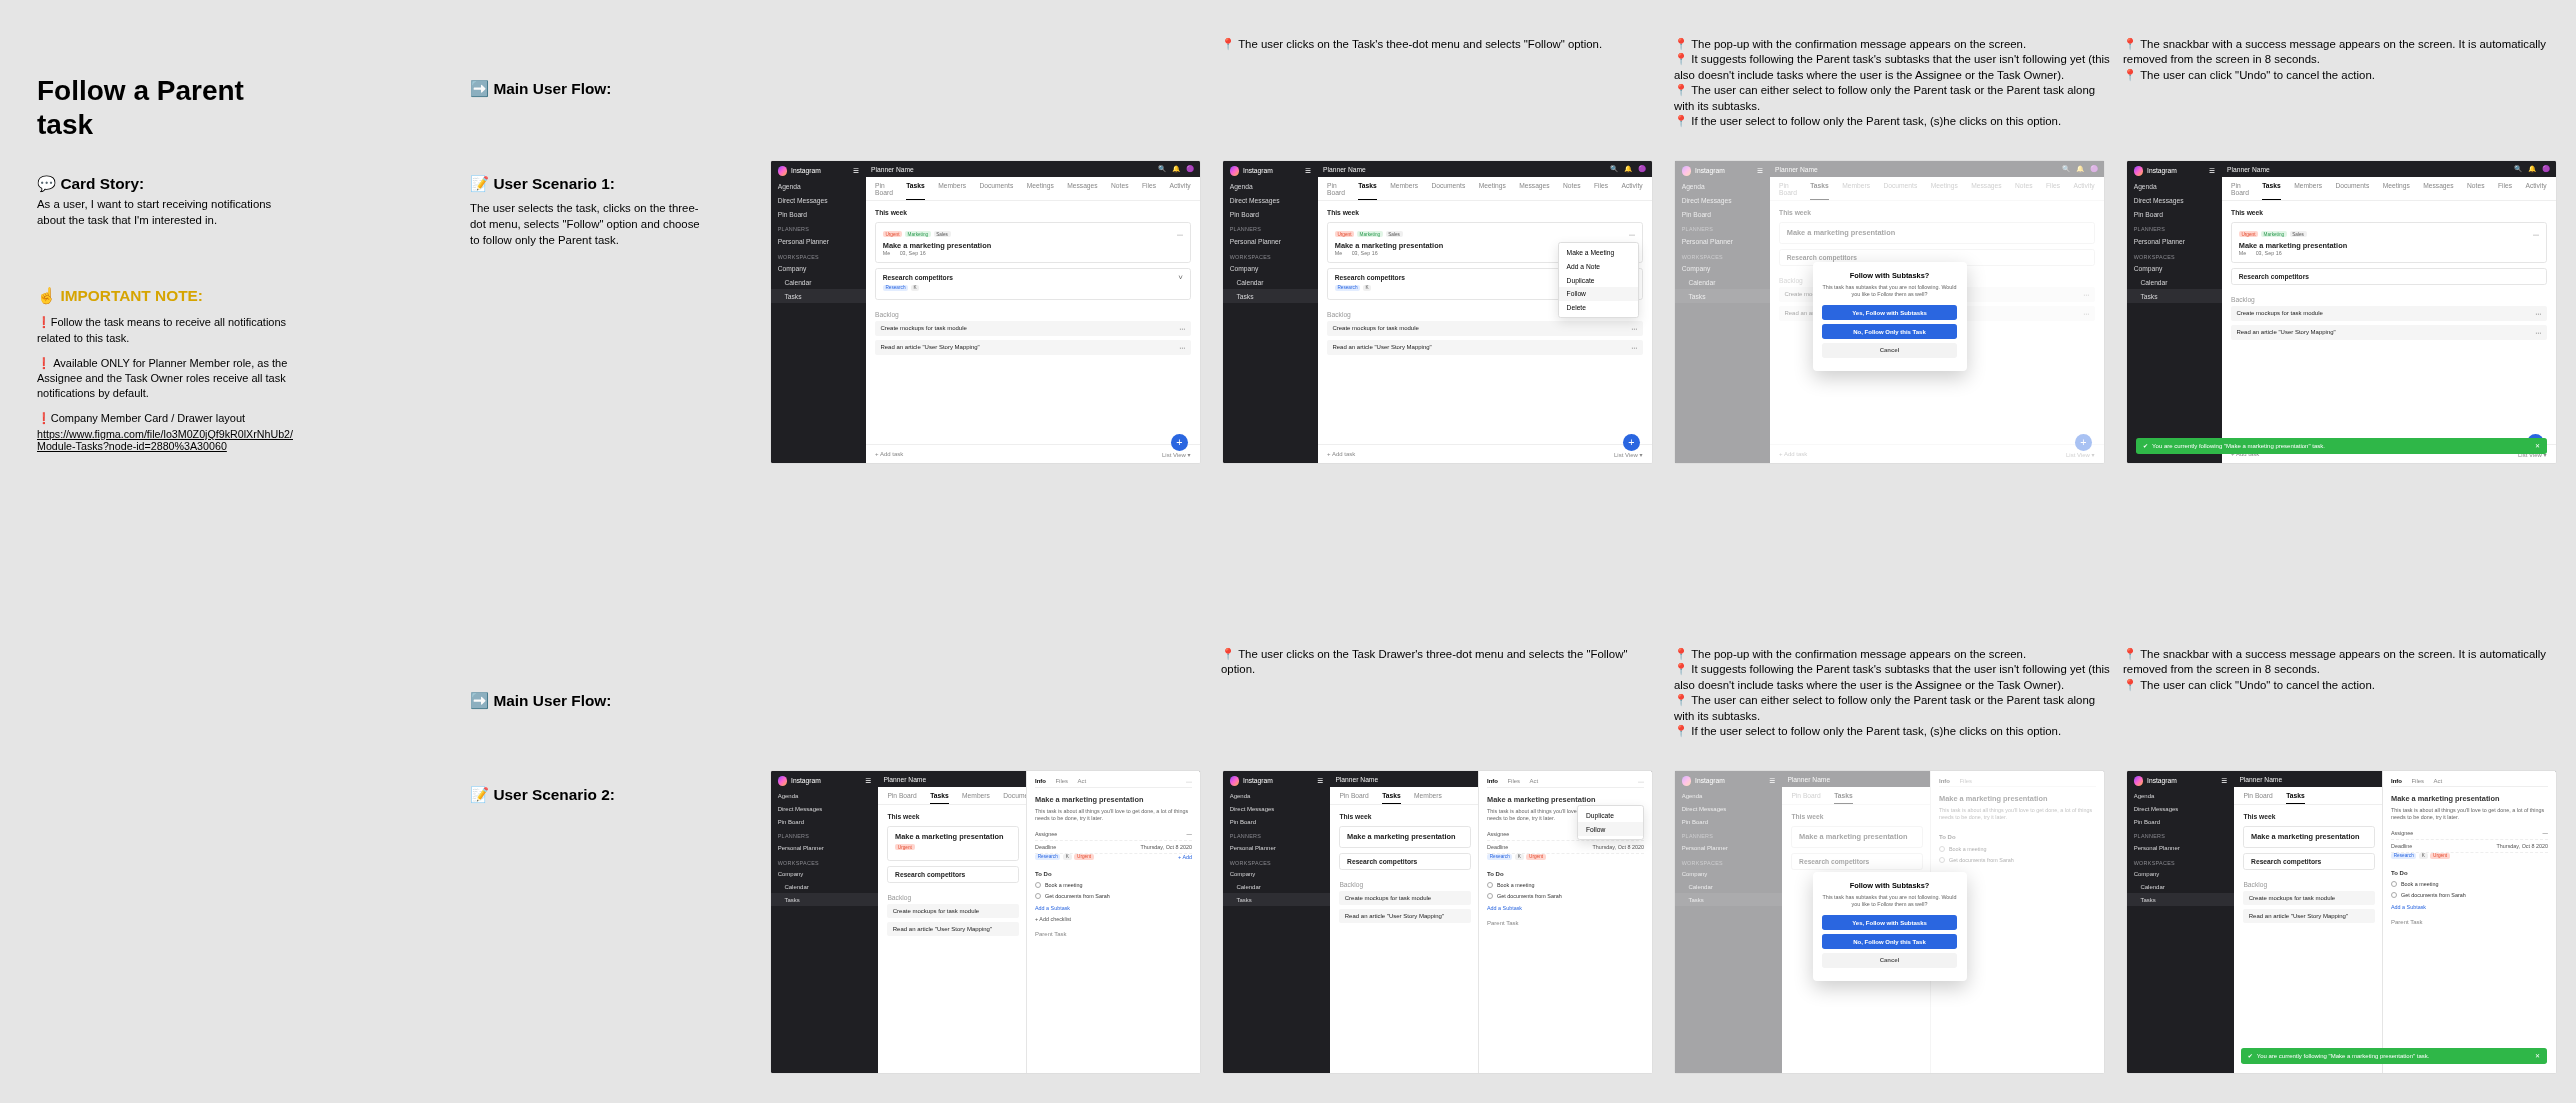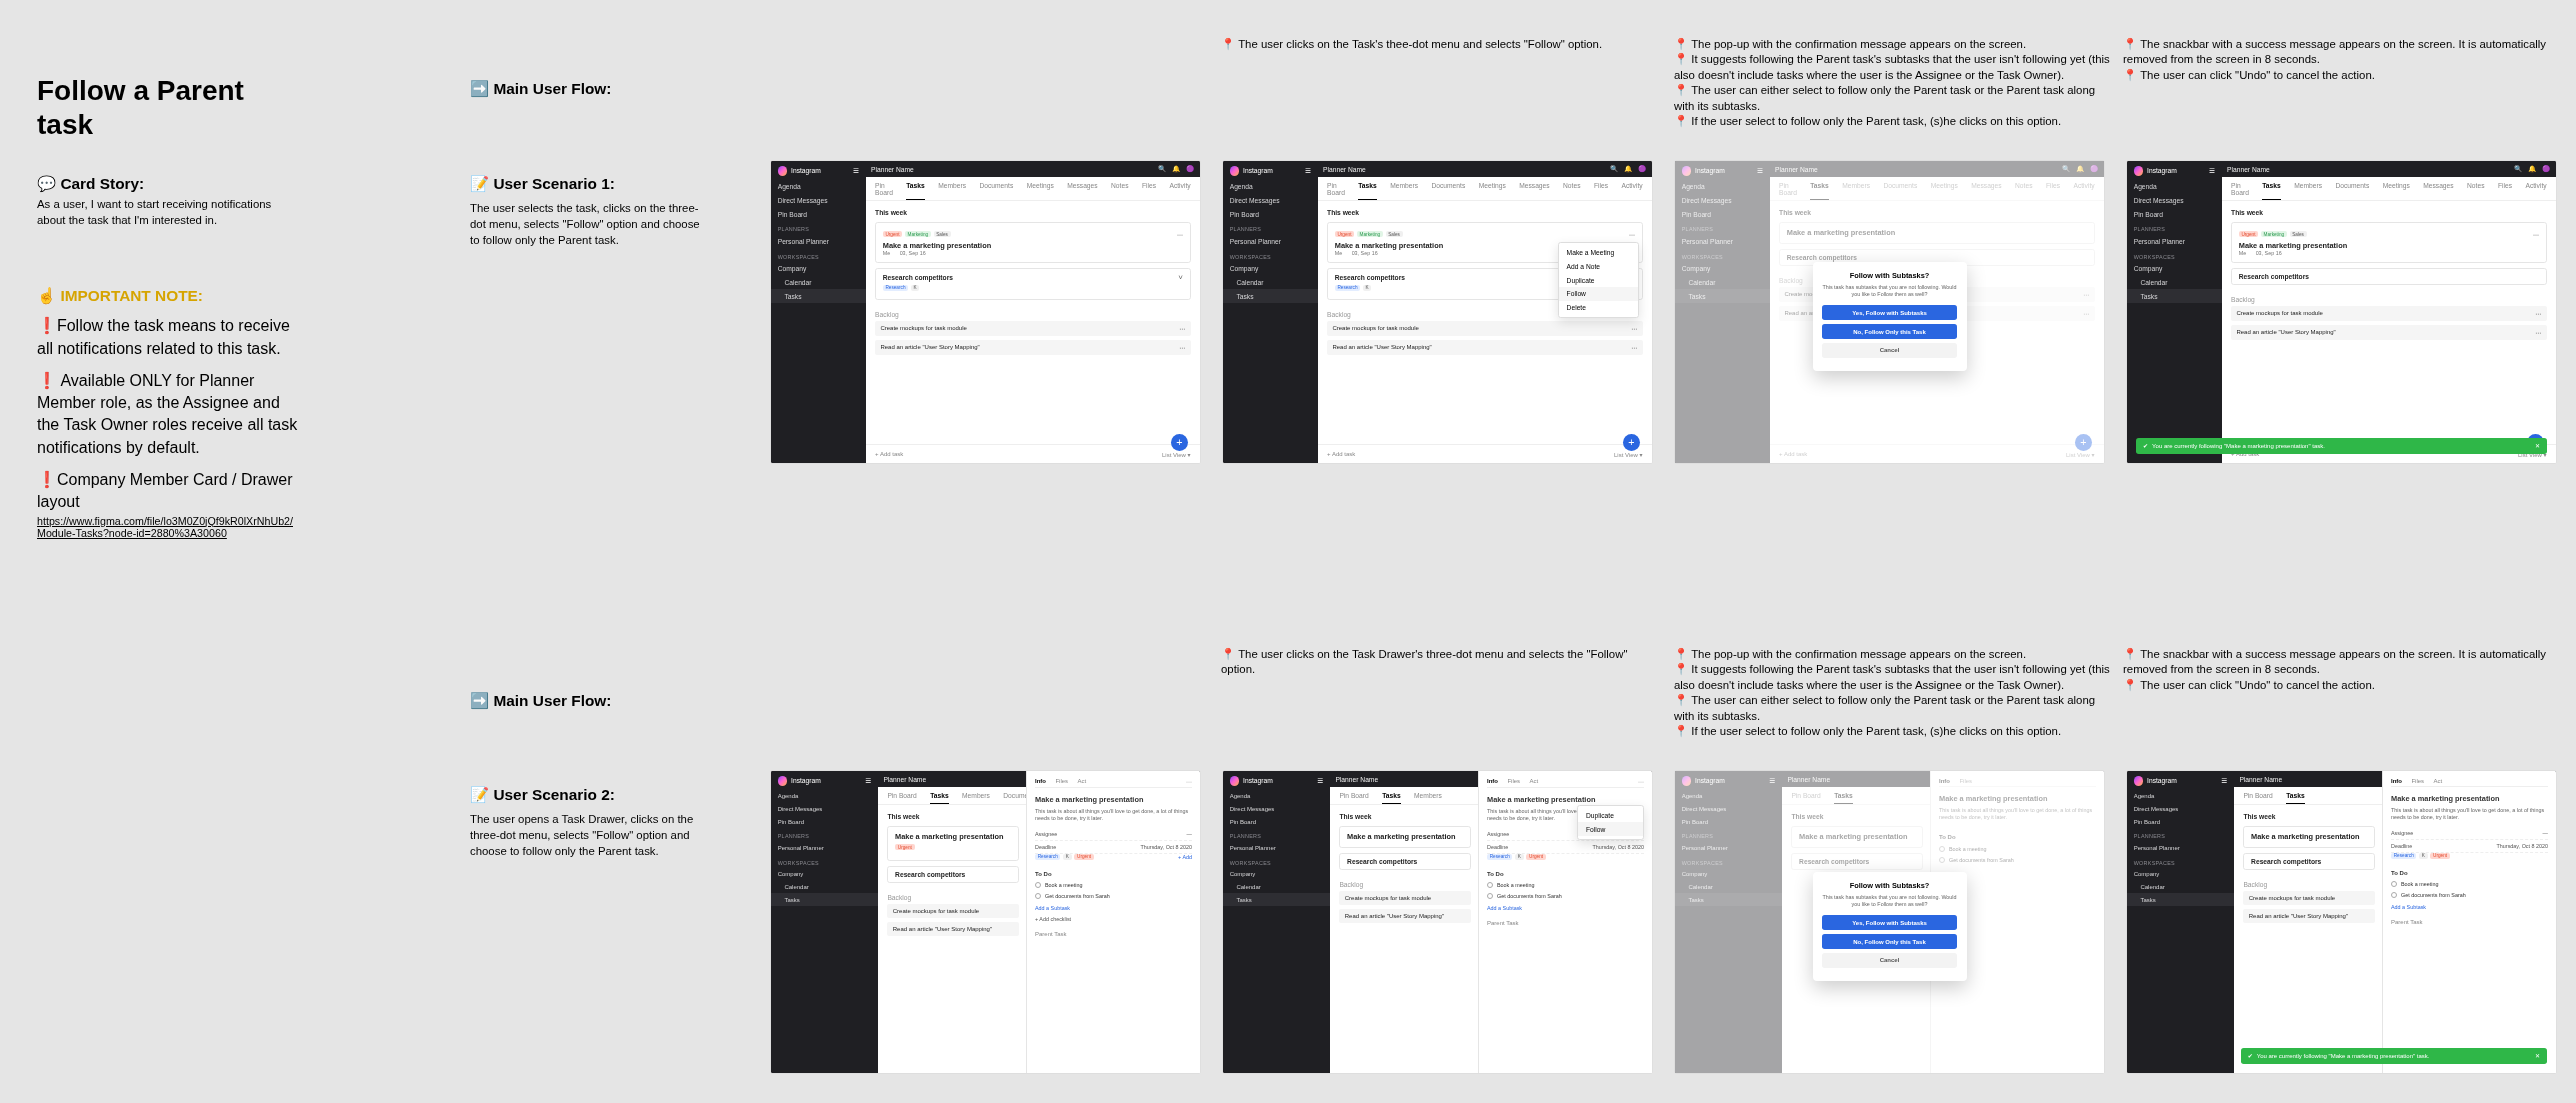--- a/index.html
+++ b/index.html
@@ -26,21 +26,21 @@
     display: flex;
     align-items: center;
     gap: 5.4px;
   }
   .body-text {
     font-size: 11.4px;
     line-height: 1.4;
     color: #000;
   }
   .note-item {
-    font-size: 16px;
+    font-size: 11px;
     line-height: 1.4;
     color: #000;
     margin-bottom: 9.4px;
   }
   .note-link {
     text-decoration: underline;
     word-break: break-all;
     color: #000;
   }
   .step-text {
@@ -536,21 +536,20 @@
     <span>You are currently following "Make a marketing presentation" task.</span>
     <span class="x">✕</span>
   </div>
 </div>
 
 <div class="col" style="left:470px; top:691px;">
   <div class="section-head">➡️  Main User Flow:</div>
 </div>
 <div class="col" style="left:470px; top:785px; width:241px;">
   <div class="section-head">📝  User Scenario 2:</div>
-  <div class="body-text" style="margin-top:6.7px;">The user opens a Task Drawer, clicks on the three-dot menu, selects "Follow" option and choose to follow only the Parent task.</div>
 </div>
 
 <div class="col step-text" style="left:1221px; top:647px; width:429px; white-space:pre-line;">📍 The user clicks on the Task Drawer's three-dot menu and selects the "Follow" option.</div>
 <div class="col step-text" style="left:1674px; top:647px; width:436px; white-space:pre-line;">📍 The pop-up with the confirmation message appears on the screen.
 📍 It suggests following the Parent task's subtasks that the user isn't following yet (this also doesn't include tasks where the user is the Assignee or the Task Owner).
 📍 The user can either select to follow only the Parent task or the Parent task along with its subtasks.
 📍 If the user select to follow only the Parent task, (s)he clicks on this option.</div>
 <div class="col step-text" style="left:2123px; top:647px; width:436px; white-space:pre-line;">📍 The snackbar with a success message appears on the screen. It is automatically removed from the screen in 8 seconds.
 📍 The user can click "Undo" to cancel the action.</div>
 

